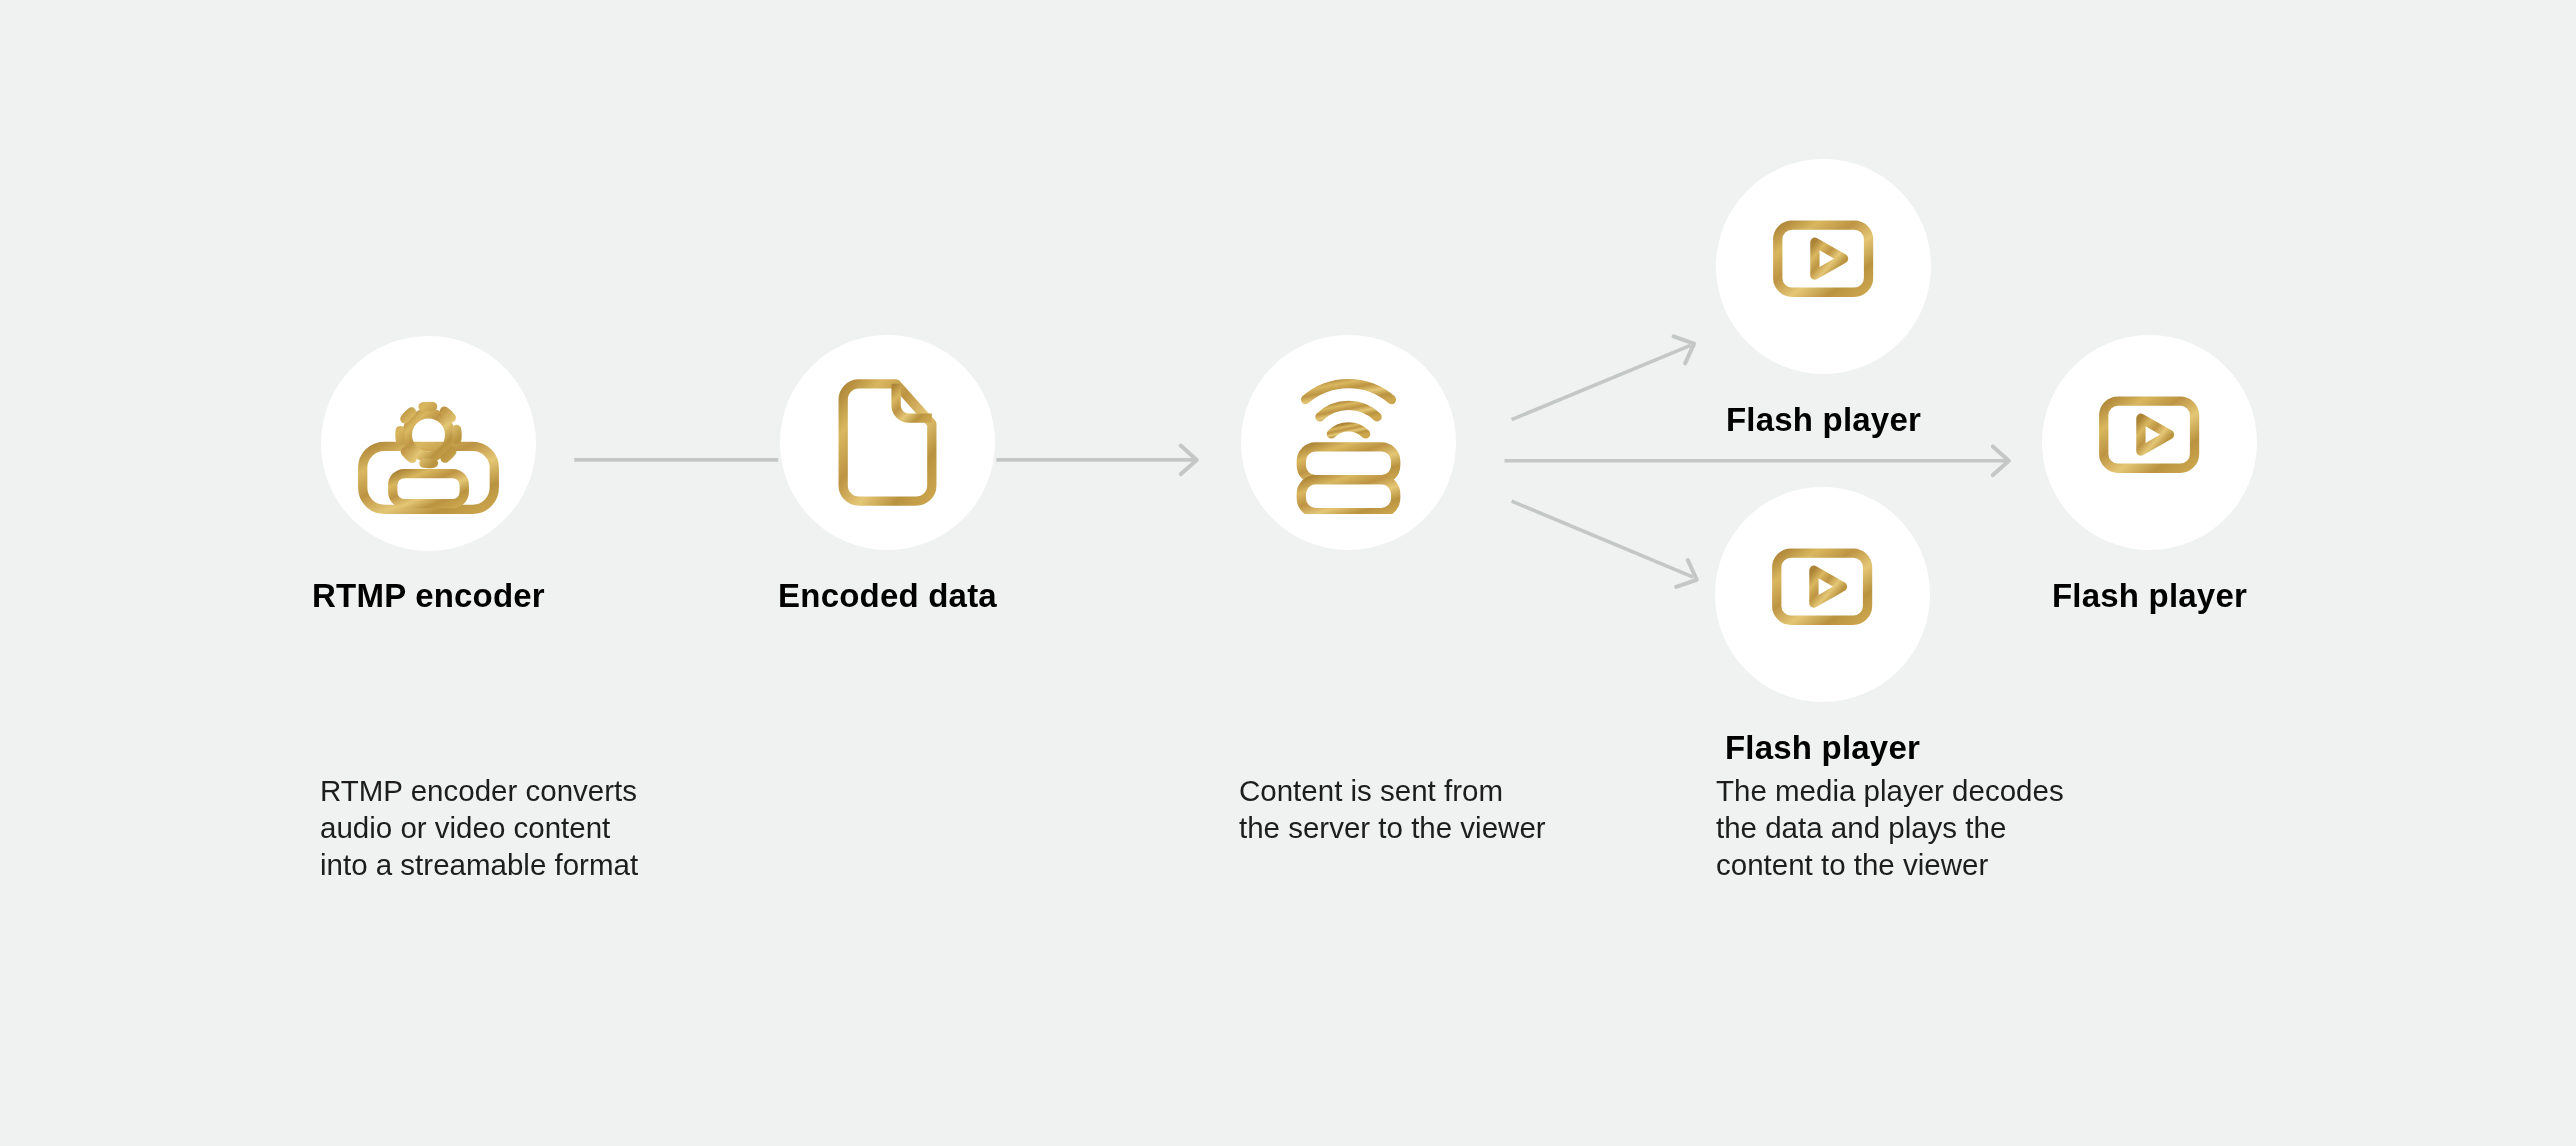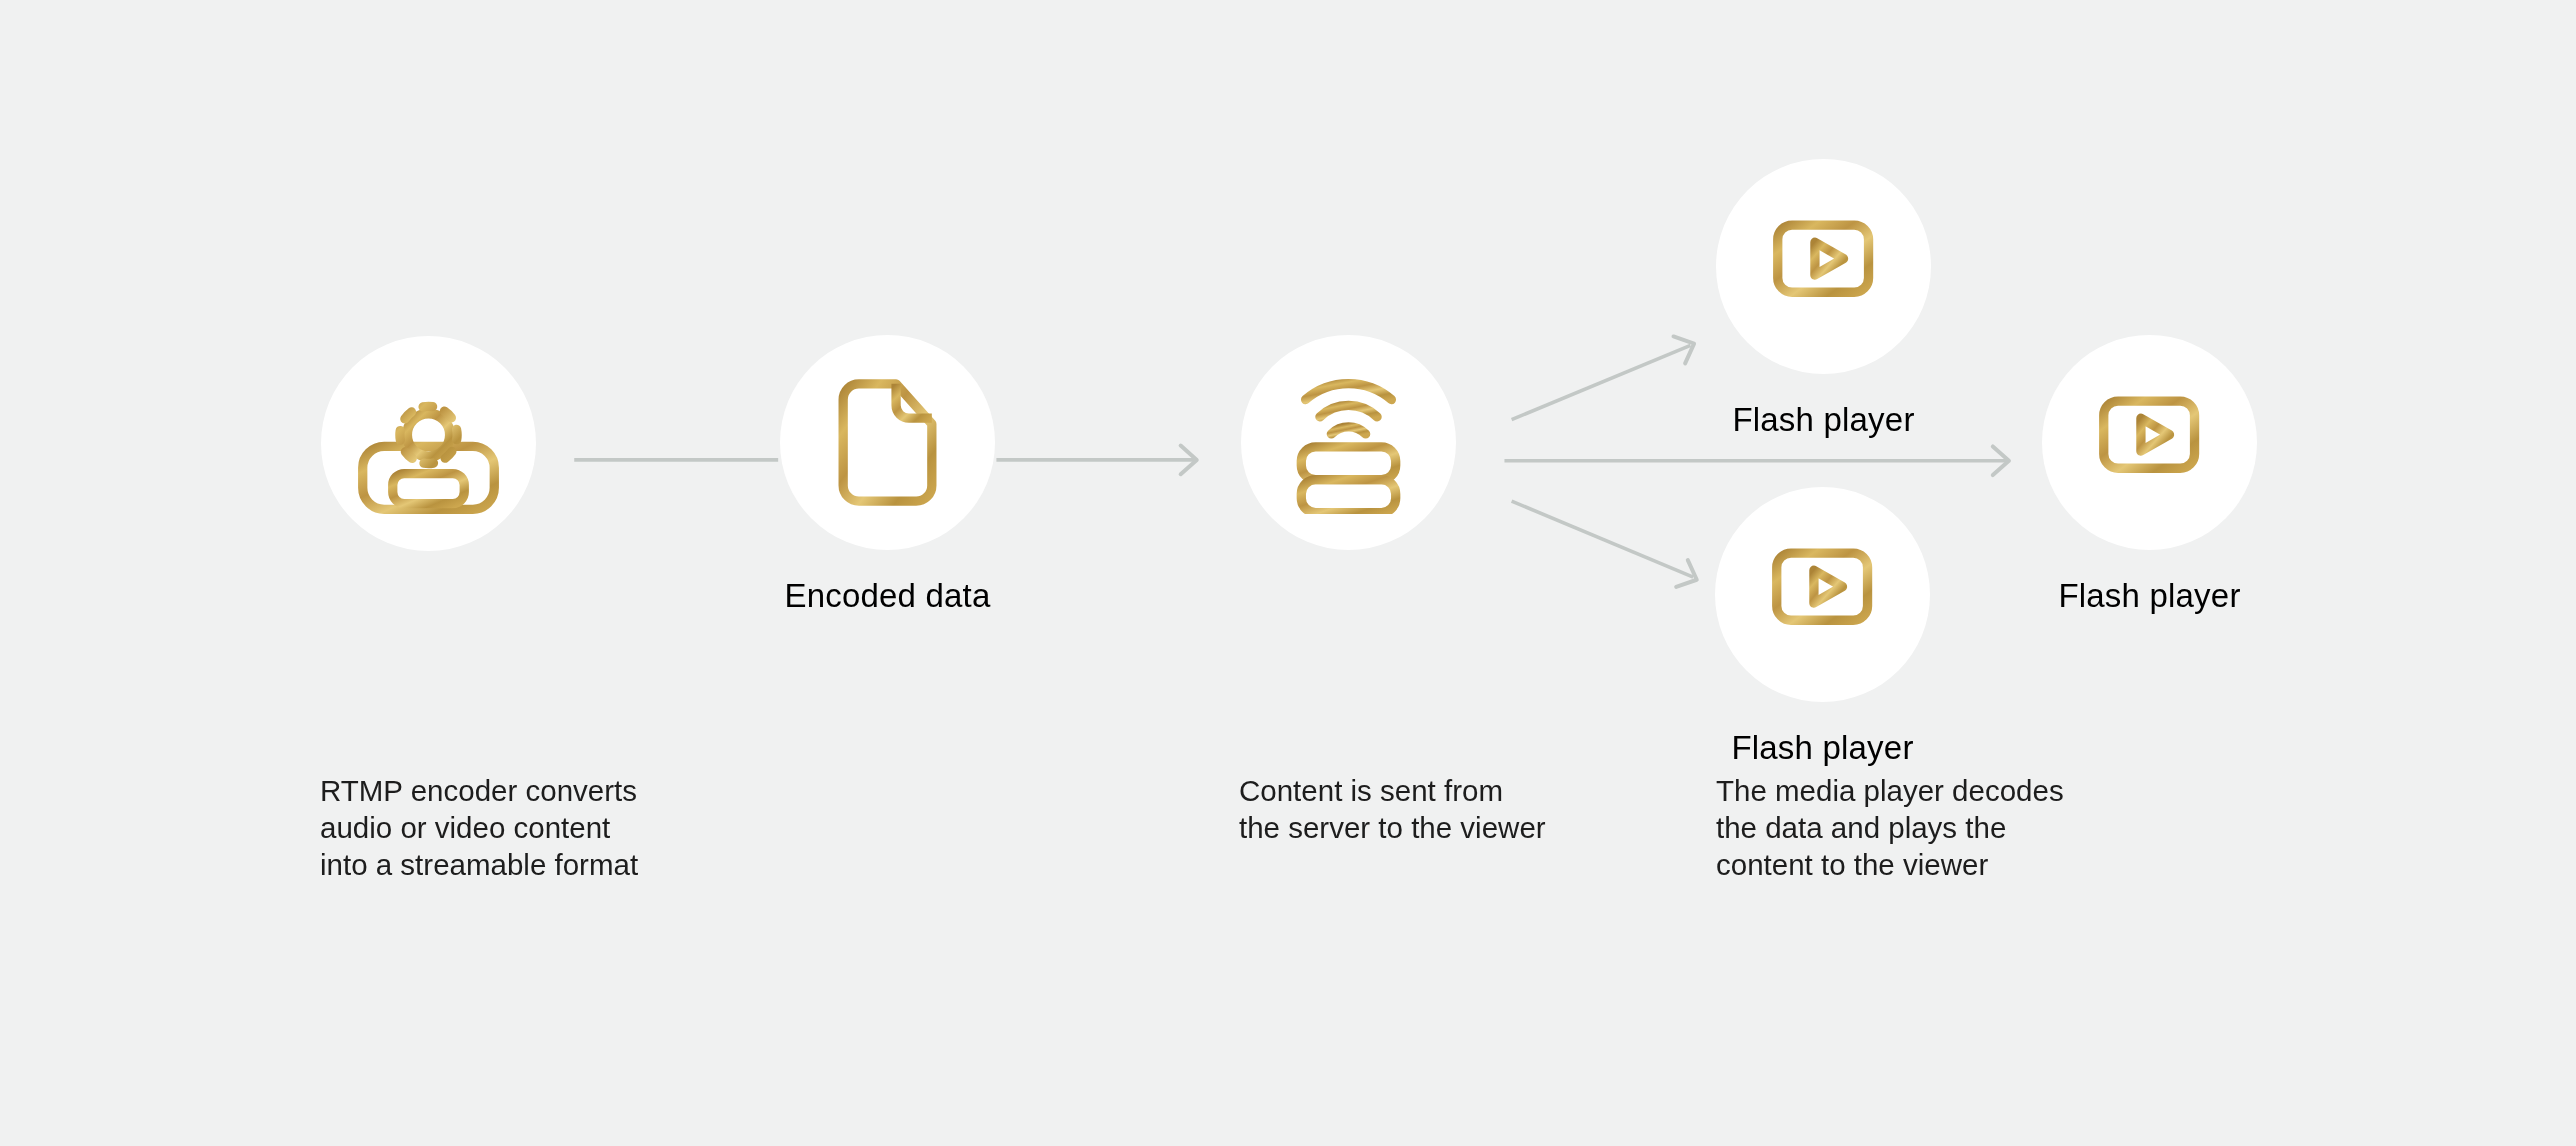--- a/index.html
+++ b/index.html
@@ -51,21 +51,21 @@
   }
   .gold-stroke{
     stroke:url(#goldgrad);
     fill:none;
   }
   .node-label{
     position:absolute;
     width:447px;
     text-align:center;
     font-size:33px;
-    font-weight:400;
+    font-weight:700;
     color:var(--label);
     letter-spacing:0.2px;
   }
   .desc{
     position:absolute;
     top:772px;
     width:447px;
     font-size:29.5px;
     line-height:37px;
     font-weight:400;
@@ -105,20 +105,21 @@
 
   <div class="node-circle" style="left:321px;top:336px">
     <svg viewBox="0 0 100 100">
       <rect class="gold-stroke" x="4" y="52" width="92" height="44" rx="15" stroke-width="6.5"></rect>
       <line class="gold-stroke" x1="82" y1="52" x2="82" y2="35" stroke-width="6.5" stroke-linecap="round"></line>
       <rect class="gold-stroke" x="25" y="71" width="50" height="21" rx="8" stroke-width="6.5"></rect>
       <circle class="gold-stroke" cx="50" cy="44" r="15" stroke-width="7"></circle>
       <circle class="gold-stroke" cx="50" cy="44" r="20" stroke-width="6.5" stroke-linecap="round" pathLength="80" stroke-dasharray="4.3 5.7" stroke-dashoffset="2.15"></circle>
     </svg>
   </div>
+  <div class="node-label" style="left:205px;top:577px">RTMP encoder</div>
 
   <div class="node-circle" style="left:780px;top:335px">
     <svg viewBox="0 0 100 100">
       <path class="gold-stroke" stroke-width="6.5" stroke-linejoin="round" d="M56 9 H30 a11 11 0 0 0 -11 11 v60 a11 11 0 0 0 11 11 h40 a11 11 0 0 0 11 -11 V37 Z"></path>
       <path class="gold-stroke" stroke-width="6.5" stroke-linejoin="round" d="M56 9 v15 a9 9 0 0 0 9 9 h16"></path>
       <line class="gold-stroke" x1="37" y1="54" x2="65" y2="54" stroke-width="7.5" stroke-linecap="round"></line>
       <line class="gold-stroke" x1="37" y1="71" x2="65" y2="71" stroke-width="7.5" stroke-linecap="round"></line>
     </svg>
   </div>
   <div class="node-label" style="left:664px;top:577px">Encoded data</div>

